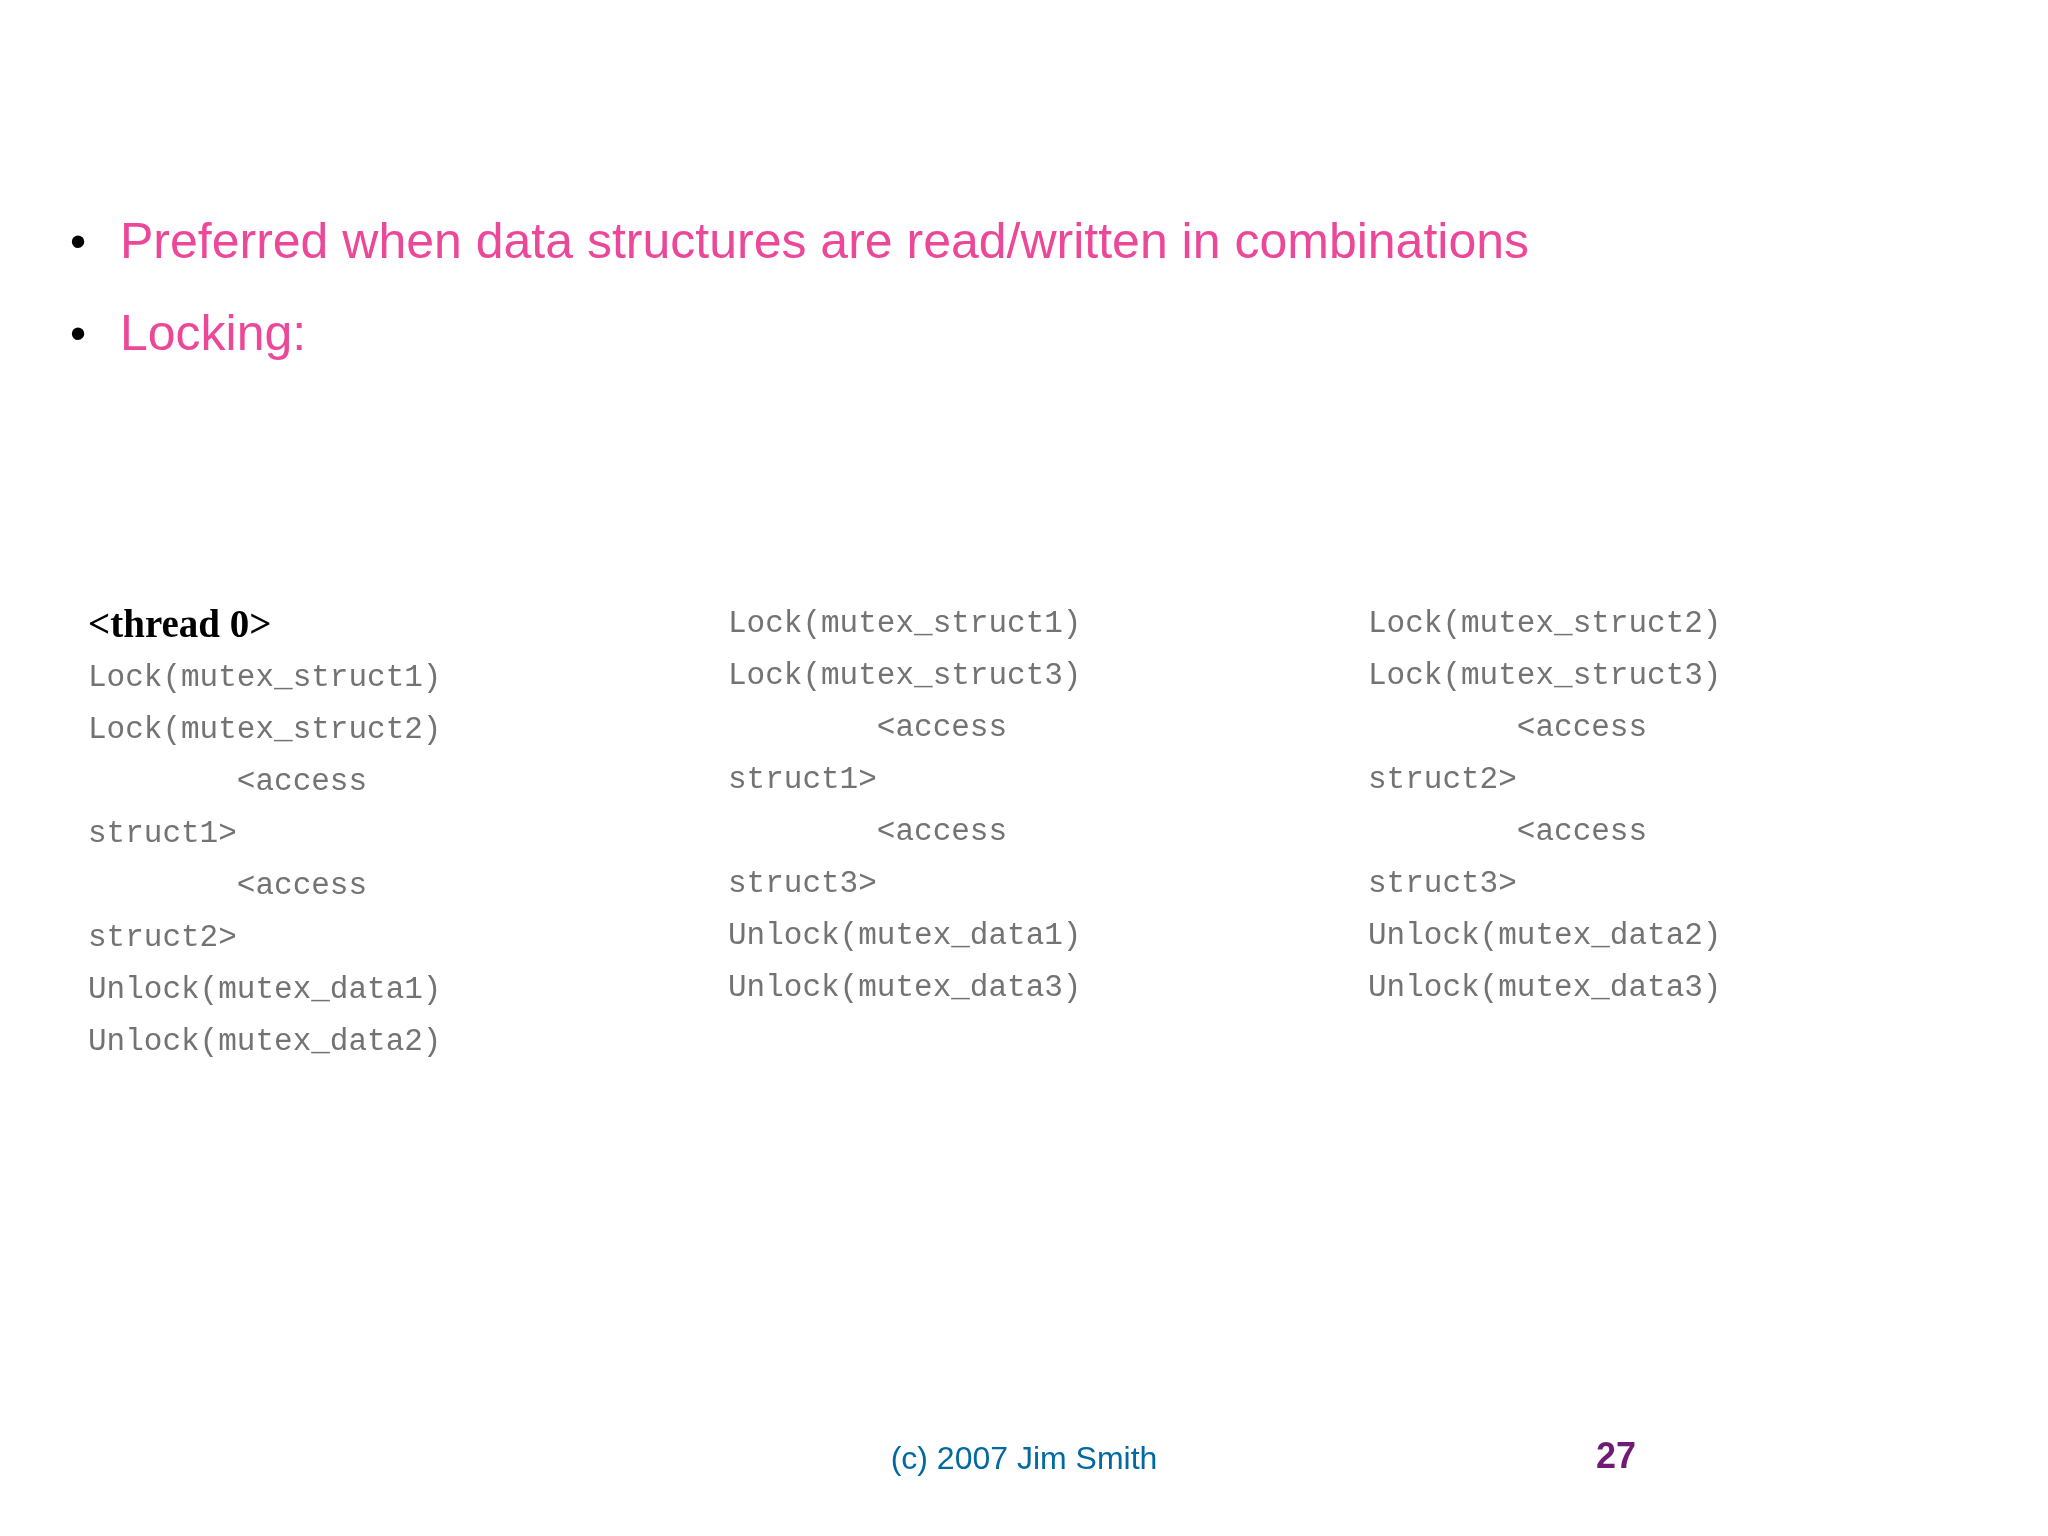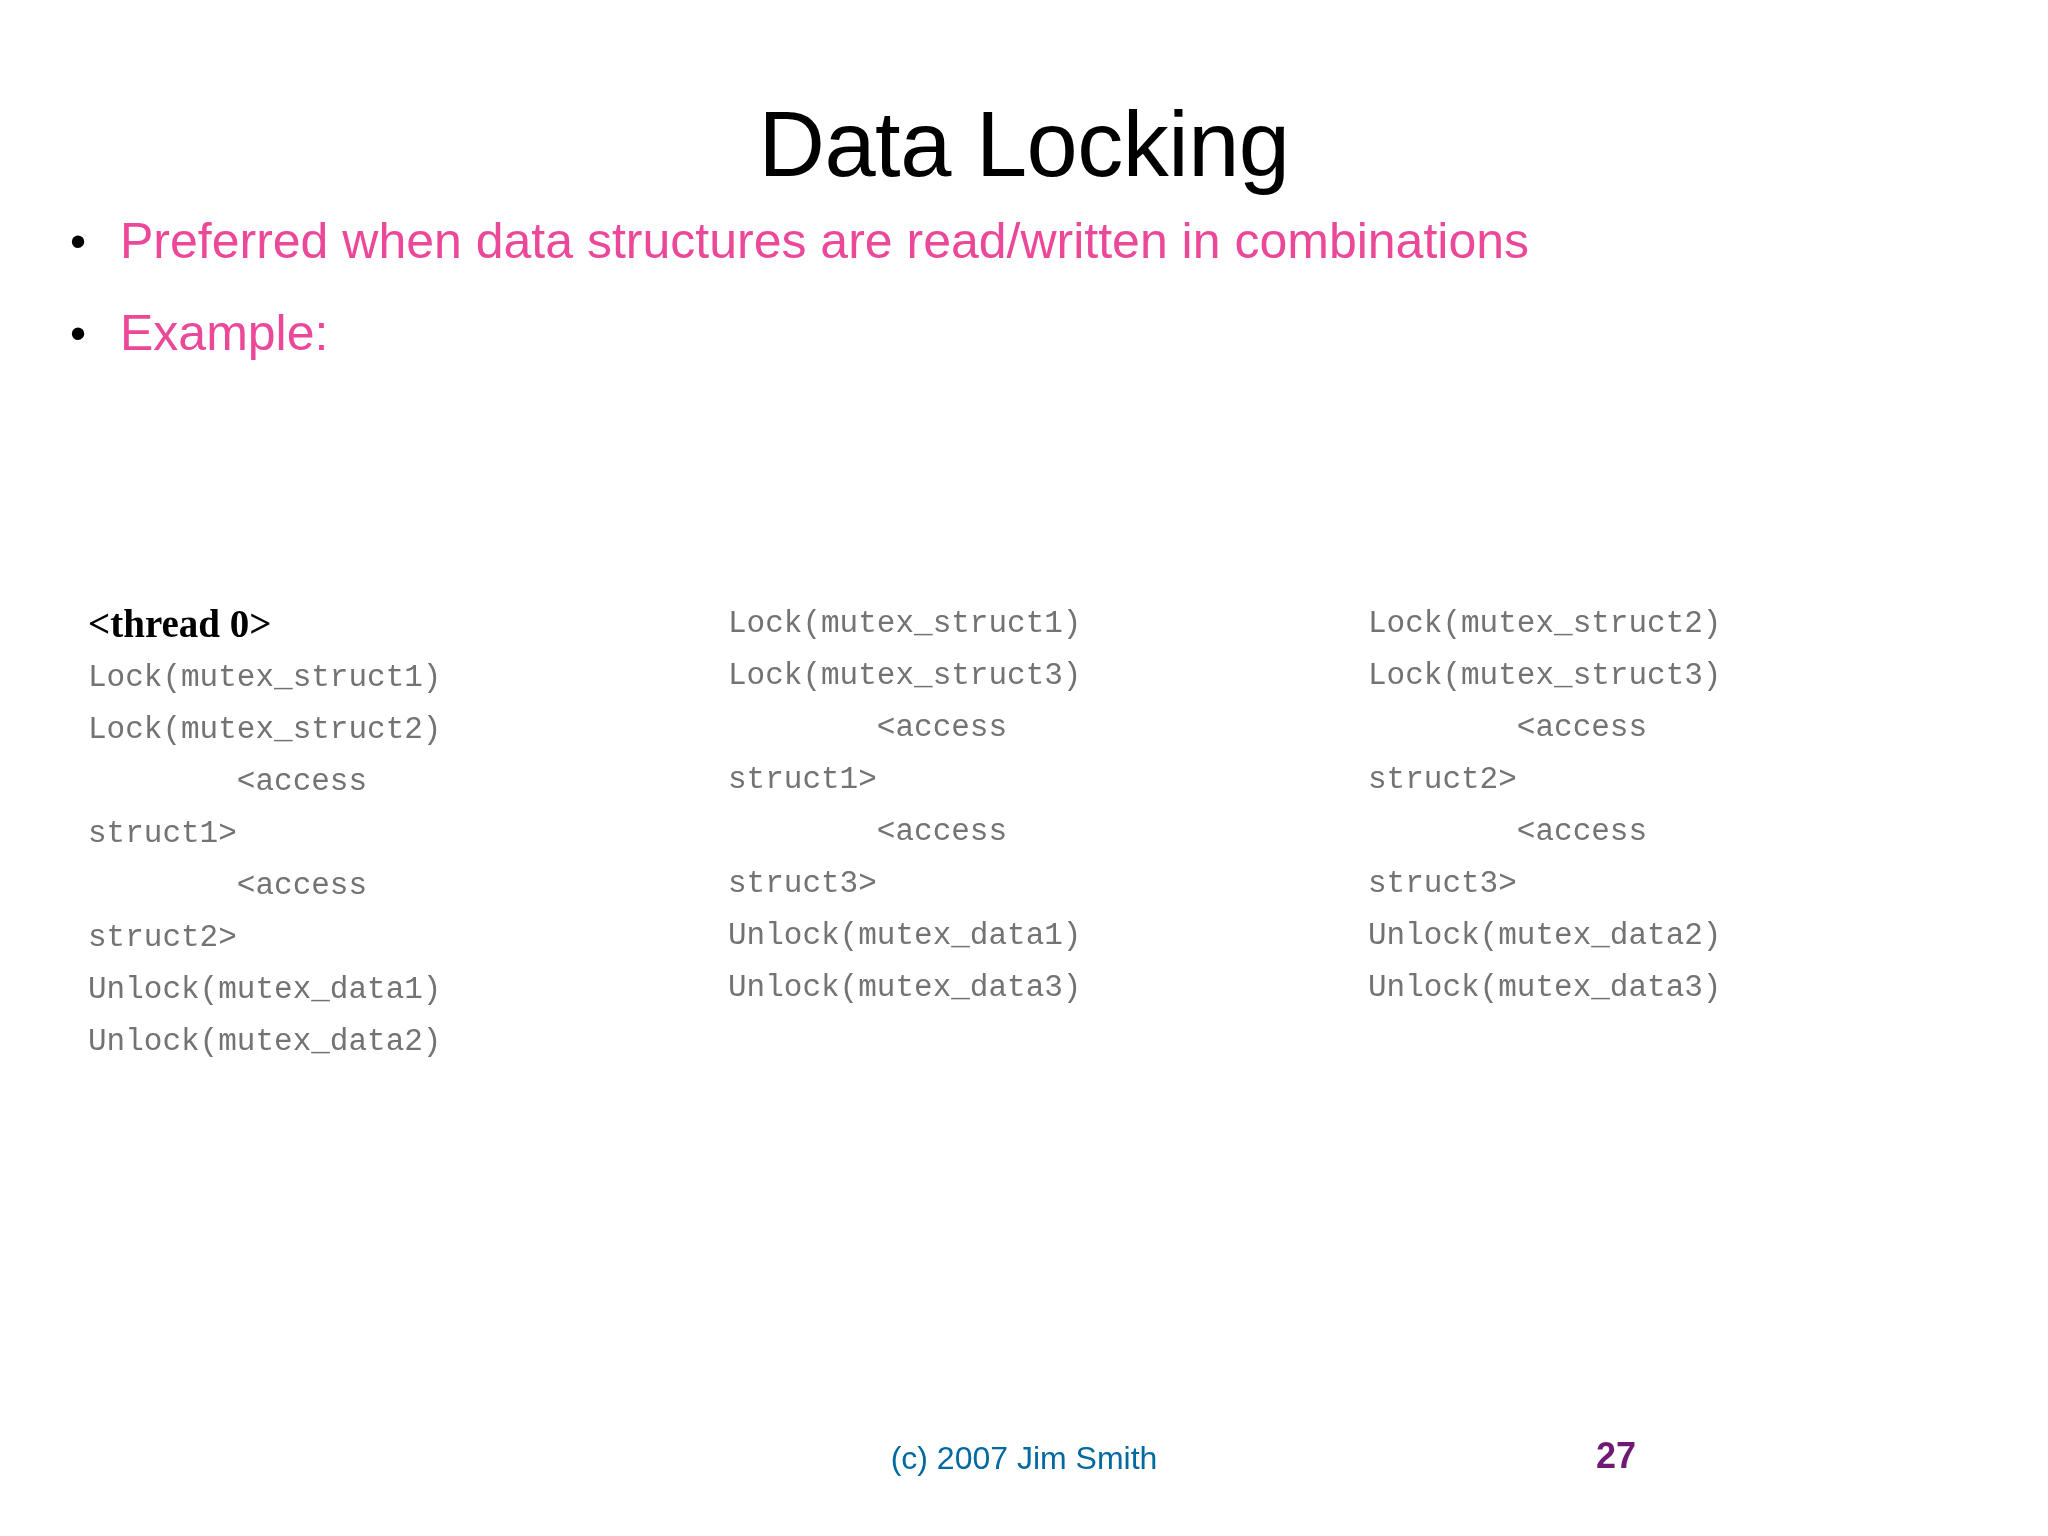--- a/index.html
+++ b/index.html
@@ -127,32 +127,31 @@
     line-height: 44px;
     font-weight: bold;
     color: #701a75;
   }
 </style>
 </head>
 <body>
 
 <div class="slide">
 
-  <div class="slide-title">Data Locking</div>
 
   <div class="bullets">
 
     <div class="bullet-row first">
       <span class="bullet-mark">•</span>
       <span class="bullet-text">Preferred when data structures are read/written in combinations</span>
     </div>
 
     <div class="bullet-row second">
       <span class="bullet-mark">•</span>
-      <span class="bullet-text">Example:</span>
+      <span class="bullet-text">Locking:</span>
     </div>
 
   </div>
 
   <div class="code-area">
 
     <div class="code-col">
       <div class="thread-header">&lt;thread 0&gt;</div>
       <div class="code-line">Lock(mutex_struct1)</div>
       <div class="code-line">Lock(mutex_struct2)</div>

